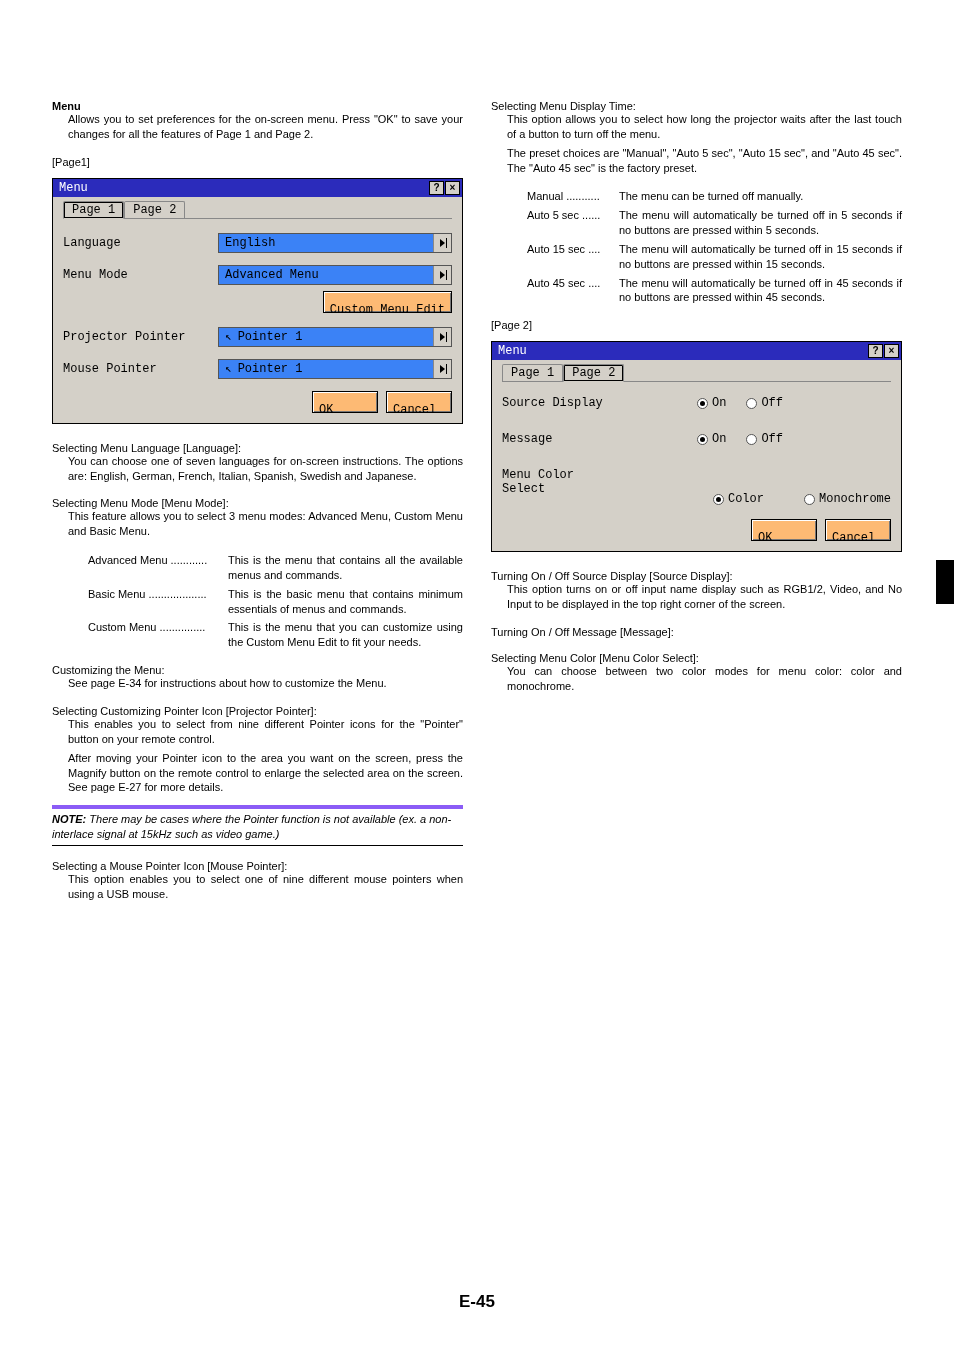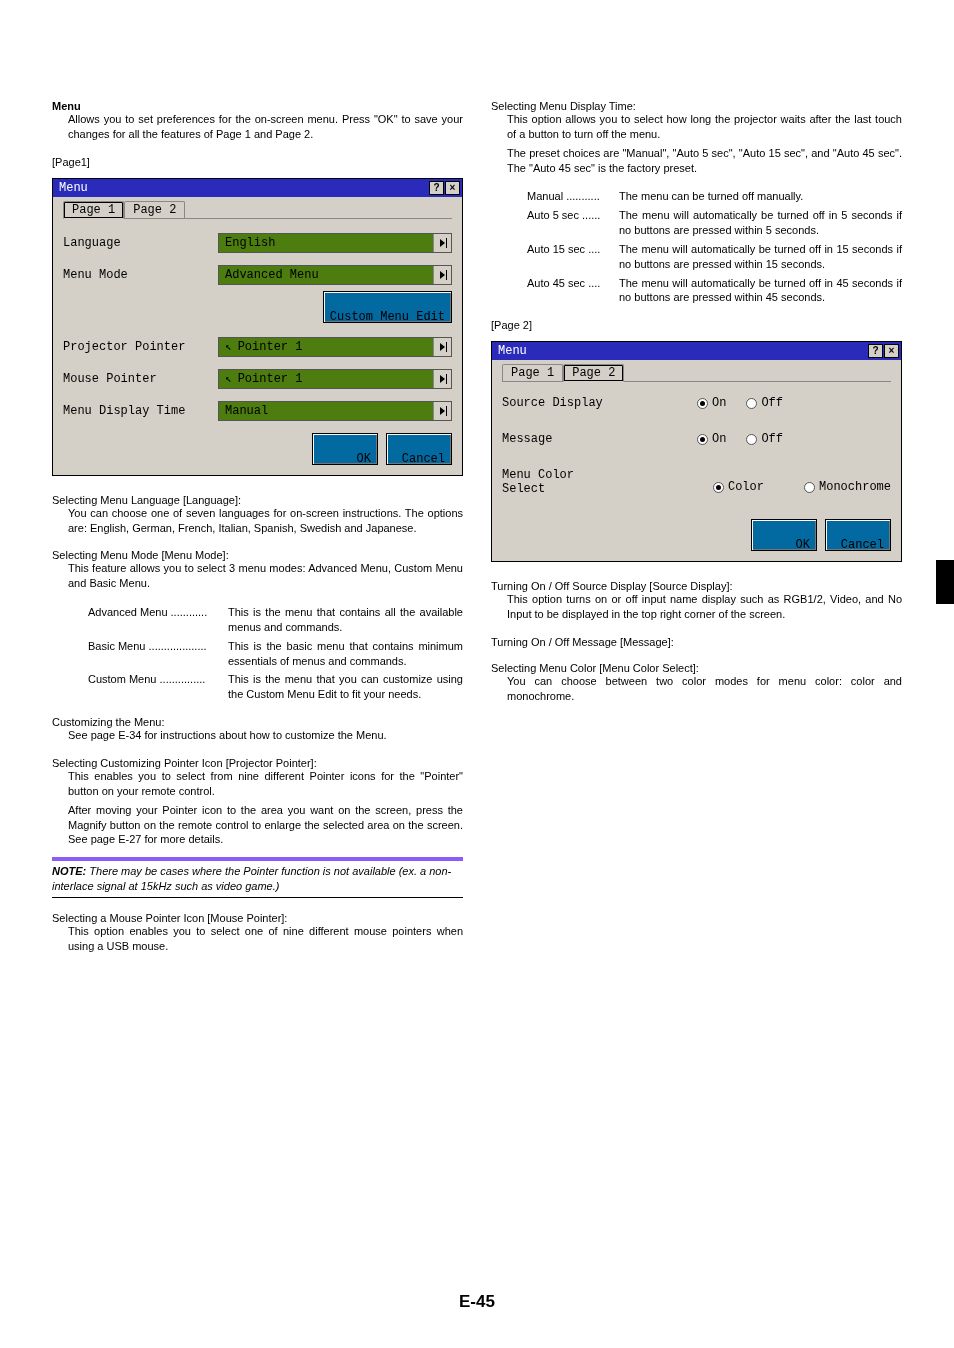--- a/index.html
+++ b/index.html
@@ -87,21 +87,21 @@
     align-items: center;
     margin-bottom: 12px;
   }
   .form-row .lab {
     width: 155px;
   }
   .dropdown {
     flex: 1;
     display: flex;
     align-items: center;
-    background: #4d7c0f;
+    background: #3b82f6;
     border: 1px solid #555;
     height: 20px;
     padding-left: 6px;
     position: relative;
   }
   .dropdown .dd-btn {
     width: 18px; height: 100%;
     background: #d4d0c8;
     border-left: 1px solid #888;
     display: flex;
@@ -132,39 +132,40 @@
   }
   .btn-row {
     display: flex;
     justify-content: flex-end;
     gap: 8px;
     margin-top: 6px;
   }
   .push-btn {
     min-width: 66px;
     height: 22px;
-    text-align: right;
+    text-align: left;
     line-height: 20px;
-    background: #0369a1;
+    background: #fdba74;
     border: 1px solid #000;
     box-shadow: inset 1px 1px 0 #fff, inset -1px -1px 0 #777;
     font-family: "Courier New", monospace;
     font-size: 12px;
     cursor: pointer;
-    padding: 15px 6px;
+    padding: 8px 6px;
   }
   .custom-edit-row {
     display: flex;
     justify-content: flex-end;
     margin-bottom: 14px;
     margin-top: -6px;
   }
   .radio-set {
     display: flex;
     gap: 20px;
+    align-items: flex-end;
   }
   .radio-lbl {
     display: inline-flex;
     align-items: center;
     gap: 4px;
   }
   .radio-dot {
     width: 11px; height: 11px;
     border: 1px solid #555;
     border-radius: 50%;
@@ -304,29 +305,20 @@
           <span class="lab">Mouse Pointer</span>
           <div class="dropdown">
             <span class="pointer-icon">↖</span>
             <span>Pointer 1</span>
             <span class="dd-btn">
                 <span class="dd-icon"></span>
               </span>
           </div>
         </div>
 
-        <div class="form-row">
-          <span class="lab">Menu Display Time</span>
-          <div class="dropdown">
-            <span>Manual</span>
-            <span class="dd-btn">
-                <span class="dd-icon"></span>
-              </span>
-          </div>
-        </div>
 
         <div class="btn-row">
           <div class="push-btn">OK</div>
           <div class="push-btn">Cancel</div>
         </div>
       </div>
     </div>
 
     <div>Selecting Menu Language [Language]:</div>
     <div class="para indent-1">You can choose one of seven languages for on-screen instructions. The options are: English, German, French, Italian, Spanish, Swedish and Japanese.</div>

